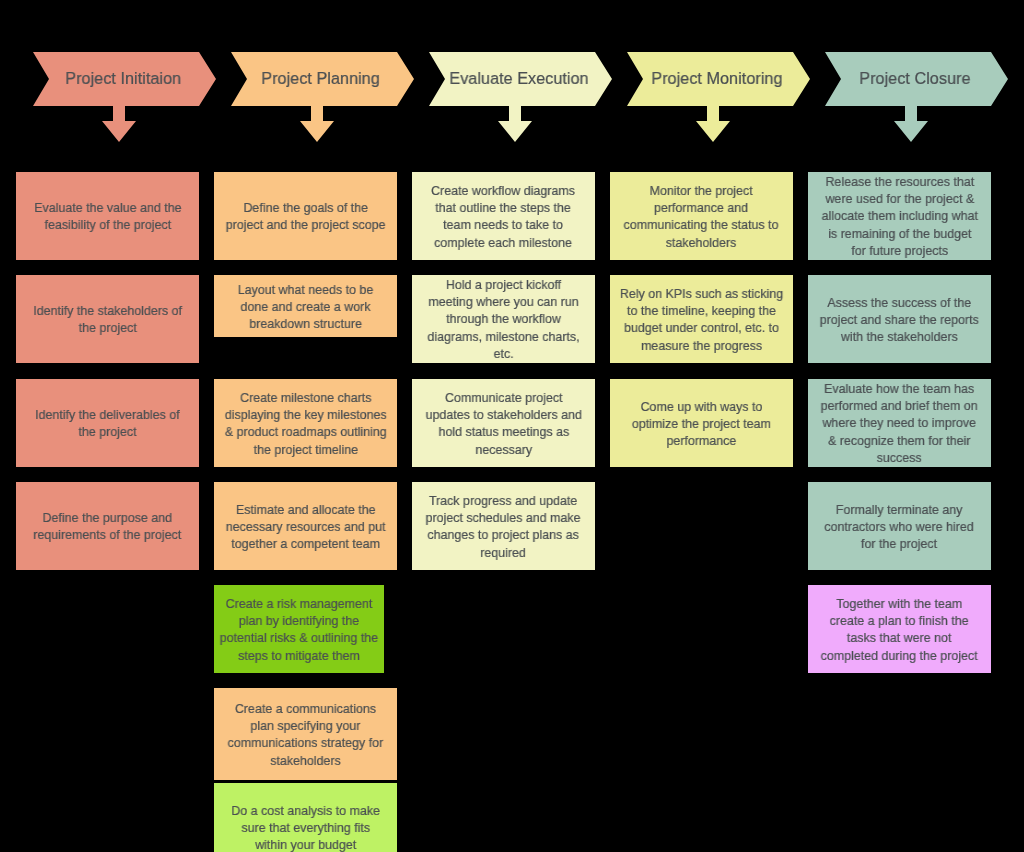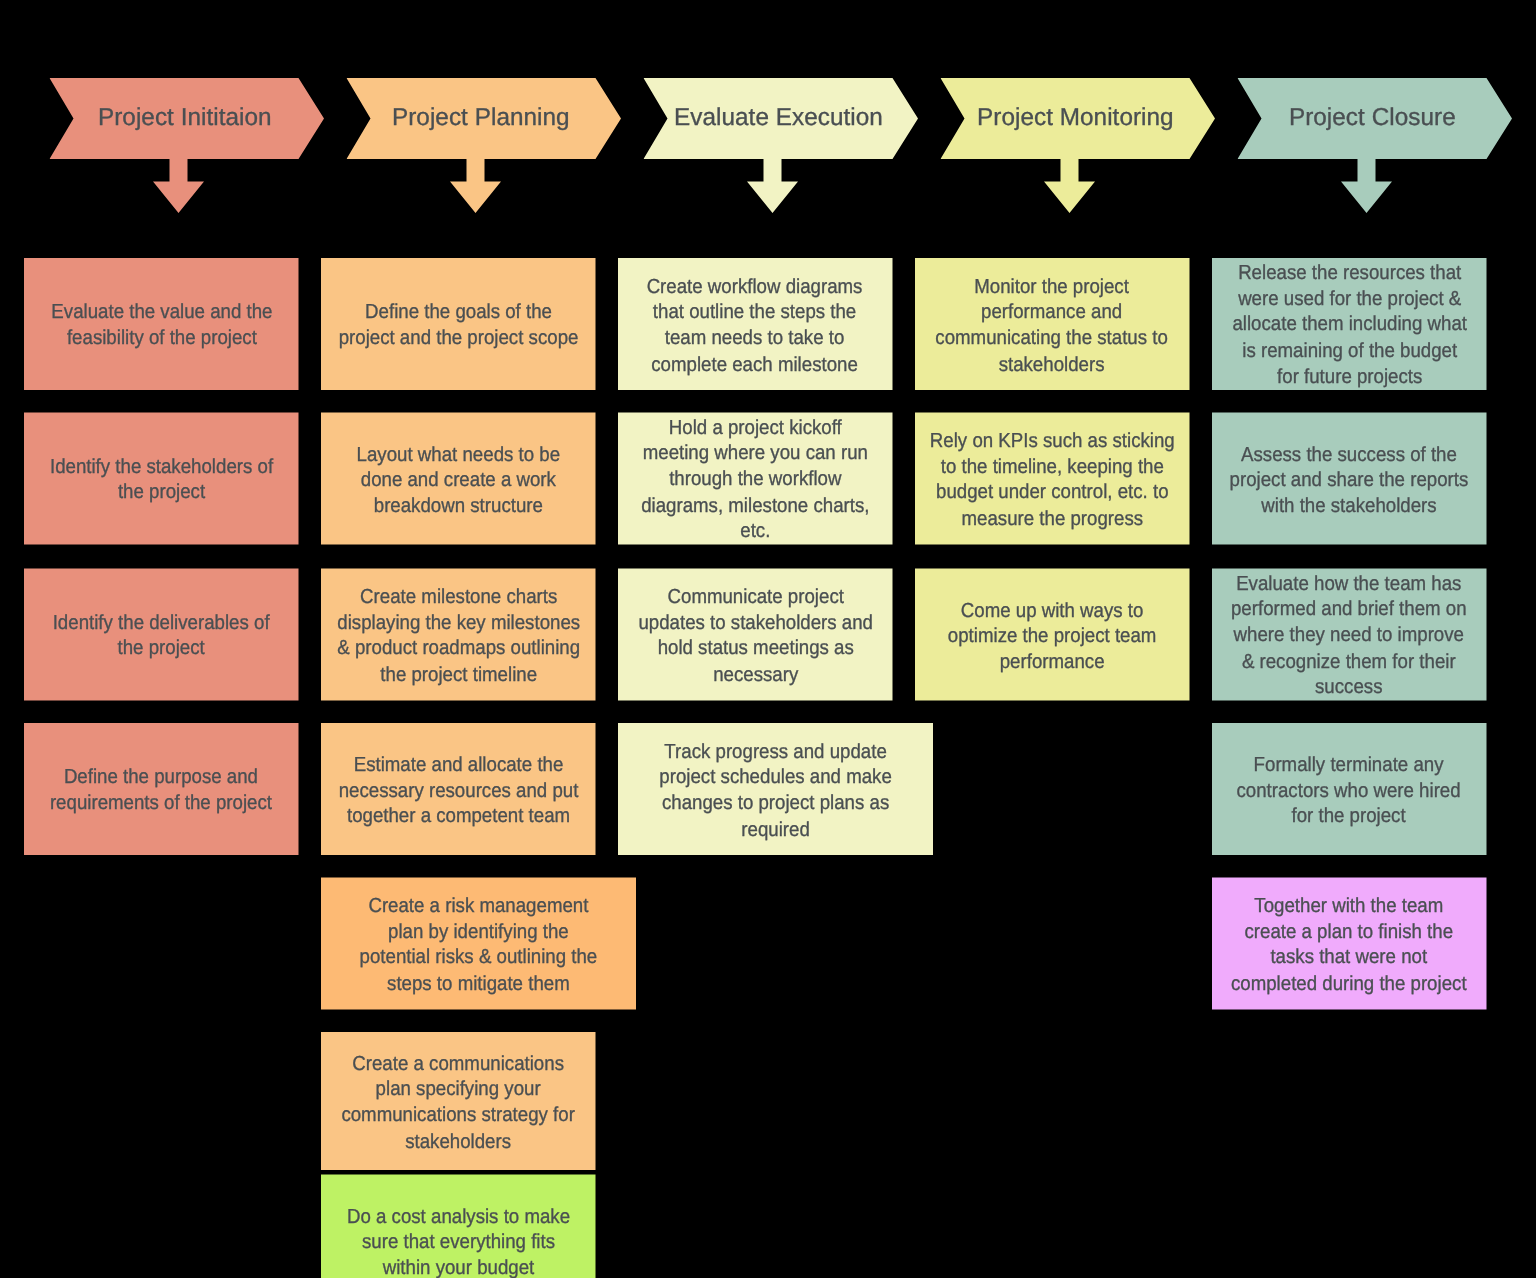--- a/index.html
+++ b/index.html
@@ -123,21 +123,21 @@
       </svg>
     </div>
 
     <div class="task" style="left:214px;top:136px;width:183px;height:88px;background:#fac585">
       <span class="txt">
         <span class="ln">Define the goals of the</span>
         <span class="ln">project and the project scope</span>
       </span>
     </div>
 
-    <div class="task" style="left:214px;top:239px;width:183px;height:88px;background:#fac585">
+    <div class="task" style="left:214px;top:239px;width:183px;height:62px;background:#fac585">
       <span class="txt">
         <span class="ln">Layout what needs to be</span>
         <span class="ln">done and create a work</span>
         <span class="ln">breakdown structure</span>
       </span>
     </div>
 
     <div class="task" style="left:214px;top:343px;width:183px;height:88px;background:#fac585">
       <span class="txt">
         <span class="ln">Create milestone charts</span>
@@ -148,21 +148,21 @@
     </div>
 
     <div class="task" style="left:214px;top:446px;width:183px;height:88px;background:#fac585">
       <span class="txt">
         <span class="ln">Estimate and allocate the</span>
         <span class="ln">necessary resources and put</span>
         <span class="ln">together a competent team</span>
       </span>
     </div>
 
-    <div class="task" style="left:214px;top:549px;width:210px;height:88px;background:#fdba74">
+    <div class="task" style="left:214px;top:549px;width:170px;height:88px;background:#84cc16">
       <span class="txt">
         <span class="ln">Create a risk management</span>
         <span class="ln">plan by identifying the</span>
         <span class="ln">potential risks &amp; outlining the</span>
         <span class="ln">steps to mitigate them</span>
       </span>
     </div>
 
     <div class="task" style="left:214px;top:652px;width:183px;height:92px;background:#fac585">
       <span class="txt">
@@ -218,21 +218,21 @@
 
     <div class="task" style="left:412px;top:343px;width:183px;height:88px;background:#f2f3c4">
       <span class="txt">
         <span class="ln">Communicate project</span>
         <span class="ln">updates to stakeholders and</span>
         <span class="ln">hold status meetings as</span>
         <span class="ln">necessary</span>
       </span>
     </div>
 
-    <div class="task" style="left:412px;top:446px;width:210px;height:88px;background:#f2f3c4">
+    <div class="task" style="left:412px;top:446px;width:183px;height:88px;background:#f2f3c4">
       <span class="txt">
         <span class="ln">Track progress and update</span>
         <span class="ln">project schedules and make</span>
         <span class="ln">changes to project plans as</span>
         <span class="ln">required</span>
       </span>
     </div>
   </div>
 
   <div class="phase-col">

